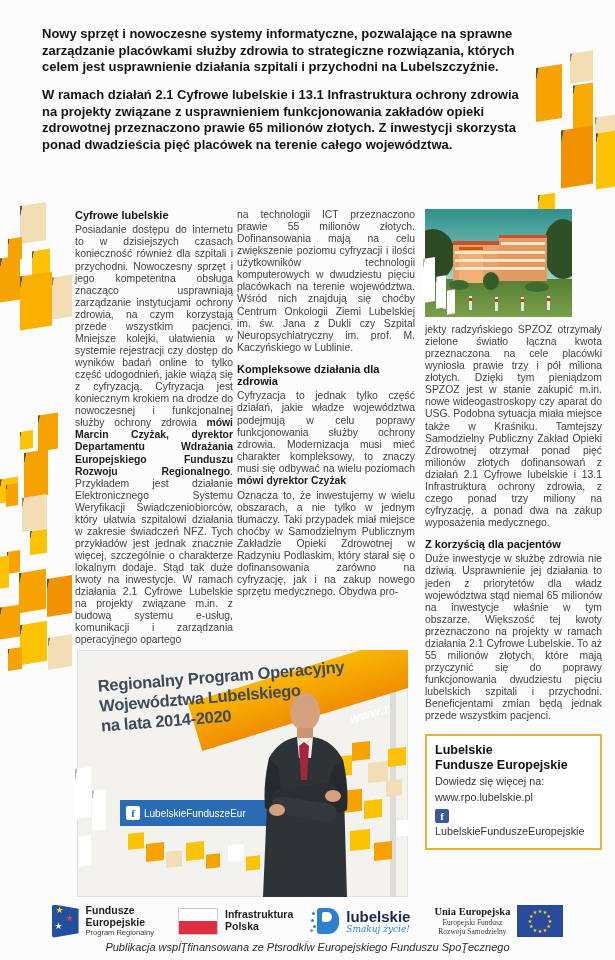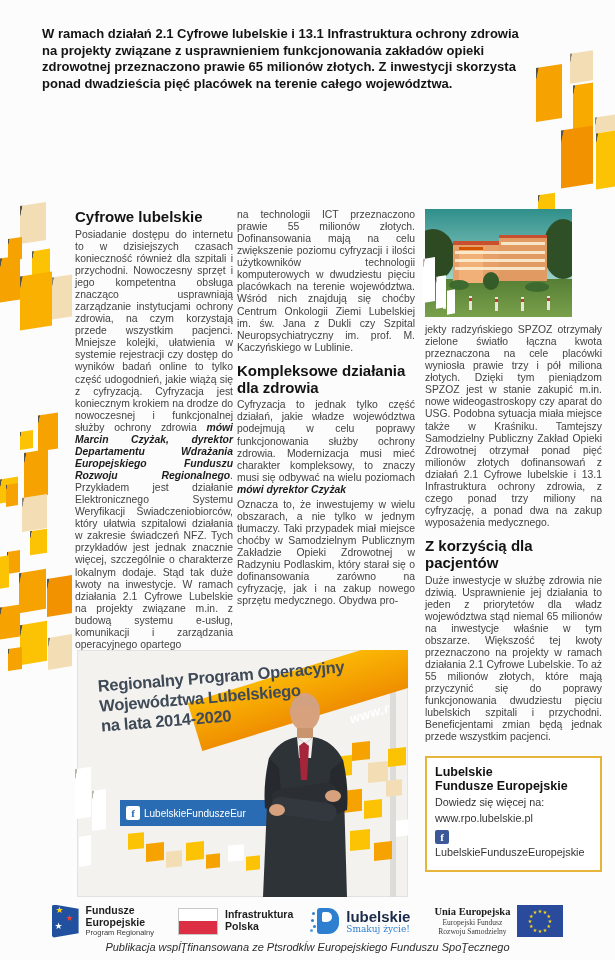--- a/index.html
+++ b/index.html
@@ -11,24 +11,24 @@
   
   .hdr{position:absolute;left:42px;top:26px;width:486px;}
   h1{margin:0 0 14px 0;font-size:37px;line-height:1.02;letter-spacing:-1px;
      font-weight:900;color:#161616;}
   .lead{margin:0 0 11px 0;font-weight:bold;font-size:13px;line-height:1.28;color:#141414;}
   
   .col{position:absolute;top:209px;font-size:10.4px;line-height:1.16;color:#434343;}
   .col1{left:75px;width:158px;}
   .col2{left:237px;width:178px;}
   .col3{left:425px;width:177px;}
-  .col h3{margin:0 0 3px 0;font-size:15px;line-height:1.12;color:#131313;}
+  .col h3{margin:0 0 3px 0;font-size:11px;line-height:1.12;color:#131313;}
   .col h3.mt{margin-top:9px;}
   .col p{margin:0 0 3px 0;text-align:justify;hyphens:auto;overflow-wrap:break-word;}
-  .col b{color:#1c1c1c;font-style:italic;}
+  .col b{color:#1c1c1c;}
   
   .hospital{display:block;margin:0 0 7px 0;}
   
   .info-box{margin-top:12px;border:2px solid #e7b43a;background:#fff;padding:7px 8px 9px 8px;}
   .info-box .t{font-size:12.5px;font-weight:bold;color:#111;line-height:1.18;}
   .info-box .r{font-size:10.8px;color:#333;line-height:1.5;}
   .fb-ic{display:inline-block;width:14px;height:14px;background:#3b5998;color:#fff;
          border-radius:2px;text-align:center;font-weight:bold;font-size:11px;line-height:15px;
          vertical-align:-3px;margin-right:4px;font-family:"Liberation Serif",serif;}
   
@@ -60,21 +60,21 @@
   .pl-flag .w{height:50%;background:#fff;}
   .pl-flag .r{height:50%;background:#dc2f44;}
   .lub-ic{position:relative;width:22px;height:26px;background:#2e7fd0;
           border-radius:3px 11px 11px 3px;}
   .lub-ic:before{content:"";position:absolute;left:5px;top:4px;width:10px;height:10px;
           background:#fcfcfc;border-radius:2px 6px 6px 2px;}
   .lub-ic:after{content:"";position:absolute;left:-5px;top:4px;width:3px;height:3px;
           border-radius:50%;background:#2e7fd0;
           box-shadow:-1px 7px 0 #2e7fd0,1px 13px 0 #2e7fd0,-2px 17px 0 #5fa0dd;}
   .lub-name{font-size:15px;font-weight:bold;color:#1b2a4a;line-height:1;}
-  .lub-tag{font-size:9px;color:#2e7fd0;font-family:"DejaVu Serif",serif;}
+  .lub-tag{font-size:9px;font-style:italic;color:#2e7fd0;font-family:"DejaVu Serif",serif;}
   .eu{ text-align:right;font-family:Liberation Serif, serif;}
   .caption{position:absolute;left:0;top:941px;width:615px;text-align:center;
            font-size:11px;font-style:italic;color:#2c2c2c;}
 </style>
 </head>
 <body>
 
 <div class="page">
 
   <div>
@@ -108,20 +108,21 @@
     <div class="pg" style="left:570px;top:52px;width:23px;height:30px;background:linear-gradient(102deg,#8a867c 0%,#8a867c 6%,#f3ddb4 8%);"></div>
     <div class="pg" style="left:536px;top:66px;width:26px;height:54px;background:linear-gradient(102deg,#55524a 0%,#55524a 6%,#f6a200 8%);"></div>
     <div class="pg" style="left:573px;top:84px;width:20px;height:48px;background:linear-gradient(102deg,#55524a 0%,#55524a 6%,#f8aa00 8%);"></div>
     <div class="pg" style="left:595px;top:116px;width:20px;height:16px;background:linear-gradient(102deg,#8a867c 0%,#8a867c 7%,#f3ddb4 9%);"></div>
     <div class="pg" style="left:561px;top:128px;width:32px;height:58px;background:linear-gradient(102deg,#55524a 0%,#55524a 5%,#f29200 7%);"></div>
     <div class="pg" style="left:596px;top:132px;width:19px;height:56px;background:linear-gradient(102deg,#55524a 0%,#55524a 6%,#fbc303 8%);"></div>
     <div class="pg" style="left:538px;top:194px;width:17px;height:20px;background:linear-gradient(102deg,#55524a 0%,#55524a 7%,#fbc303 9%);"></div>
   </div>
 
   <div class="hdr">
+    <p class="lead">Nowy sprzęt i nowoczesne systemy informatyczne, pozwalające na sprawne zarządzanie placówkami służby zdrowia  to strategiczne rozwiązania, których celem jest usprawnienie działania szpitali i przychodni na Lubelszczyźnie.</p>
     <p class="lead">W ramach działań 2.1 Cyfrowe lubelskie i 13.1 Infrastruktura ochrony zdrowia na projekty związane z usprawnieniem funkcjonowania zakładów opieki zdrowotnej przeznaczono prawie 65 milionów złotych. Z inwestycji skorzysta ponad dwadzieścia pięć placówek na terenie całego województwa.</p>
   </div>
 
   <div class="col col1">
     <h3>Cyfrowe lubelskie</h3>
     <p><span>Posiadanie dostępu do internetu to w dzisiejszych czasach konieczność  również dla szpitali i przychodni. Nowoczesny sprzęt i jego kompetentna obsługa znacząco usprawniają zarządzanie instytucjami ochrony zdrowia, na czym korzystają przede wszystkim pacjenci. Mniejsze kolejki, ułatwienia w systemie rejestracji czy dostęp do wyników badań online  to tylko część udogodnień, jakie wiążą się z cyfryzacją. Cyfryzacja jest koniecznym krokiem na drodze do nowoczesnej i funkcjonalnej służby ochrony zdrowia</span> <b>mówi Marcin Czyżak, dyrektor Departamentu Wdrażania Europejskiego Funduszu Rozwoju Regionalnego</b><span>. Przykładem jest działanie Elektronicznego Systemu Weryfikacji Świadczeniobiorców, który ułatwia szpitalowi działania w zakresie świadczeń NFZ. Tych przykładów jest jednak znacznie więcej, szczególnie o charakterze lokalnym  dodaje. Stąd tak duże kwoty na inwestycje. W ramach działania 2.1 Cyfrowe Lubelskie na projekty związane m.in. z budową systemu e-usług, komunikacji i zarządzania operacyjnego opartego</span></p>
   </div>
 
   <div class="col col2">
     <p>na technologii ICT przeznaczono prawie 55 milionów złotych. Dofinansowania mają na celu zwiększenie poziomu cyfryzacji i ilości użytkowników technologii komputerowych w dwudziestu pięciu placówkach na terenie województwa. Wśród nich znajdują się choćby Centrum Onkologii Ziemi Lubelskiej im. św. Jana z Dukli czy Szpital Neuropsychiatryczny im. prof. M. Kaczyńskiego w Lublinie.</p>

